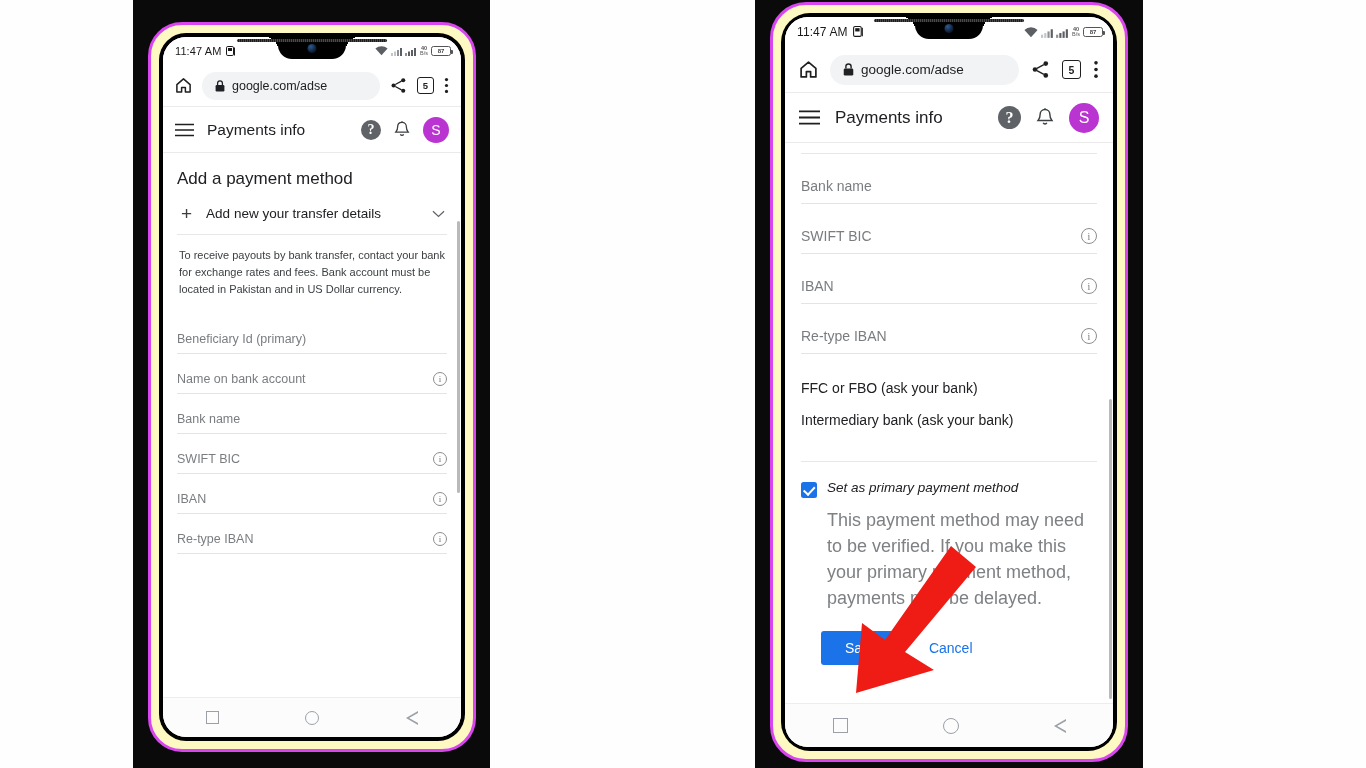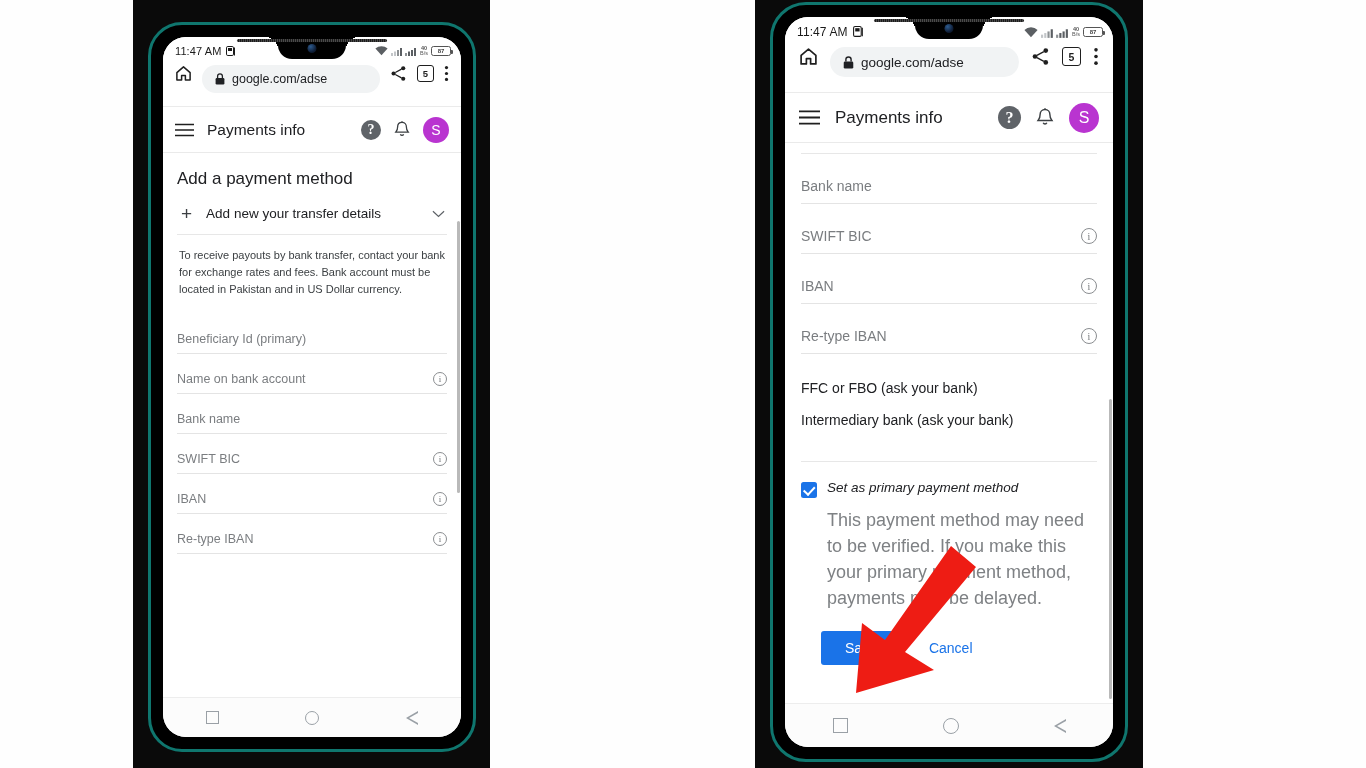--- a/index.html
+++ b/index.html
@@ -12,22 +12,22 @@
   .stage { position: relative; width: 1366px; height: 768px; background: #fefefe; }
 
   
   .panel { position: absolute; top: 0; height: 768px; background: #0a0a0a; }
   .panel-left  { left: 133px; width: 357px; }
   .panel-right { left: 755px; width: 388px; }
 
   
   .phone {
     position: absolute;
-    background: #000000;
-    border: 3px solid #0f766e;
+    background: #fef9c3;
+    border: 3px solid #d946ef;
     overflow: hidden;
   }
   .phone-left {
     left: 148px; top: 22px; width: 328px; height: 730px;
     border-radius: 34px;
   }
   .phone-right {
     left: 770px; top: 2px; width: 358px; height: 760px;
     border-radius: 36px;
   }
@@ -99,21 +99,21 @@
     position: relative; display: flex; align-items: center; justify-content: center;
     font-size: 6px; color: #444; font-weight: 700;
   }
   .battery::after {
     content: ""; position: absolute; right: -3px; top: 3px;
     width: 2px; height: 4px; background: #555; border-radius: 0 1px 1px 0;
   }
 
   
   .chrome-bar {
-    display: flex; align-items: flex-start; gap: 10px;
+    display: flex; align-items: center; gap: 10px;
     height: 42px; padding: 0 12px; background: #fff;
     border-bottom: 1px solid #ebebeb;
   }
   .phone-right .chrome-bar { height: 46px; padding: 0 14px; gap: 12px; }
   .urlpill {
     flex: 1; display: flex; align-items: center; gap: 7px;
     background: #f1f3f4; border-radius: 16px;
     height: 28px; padding: 0 13px;
     font-size: 12.5px; color: #202124; overflow: hidden; white-space: nowrap;
   }

